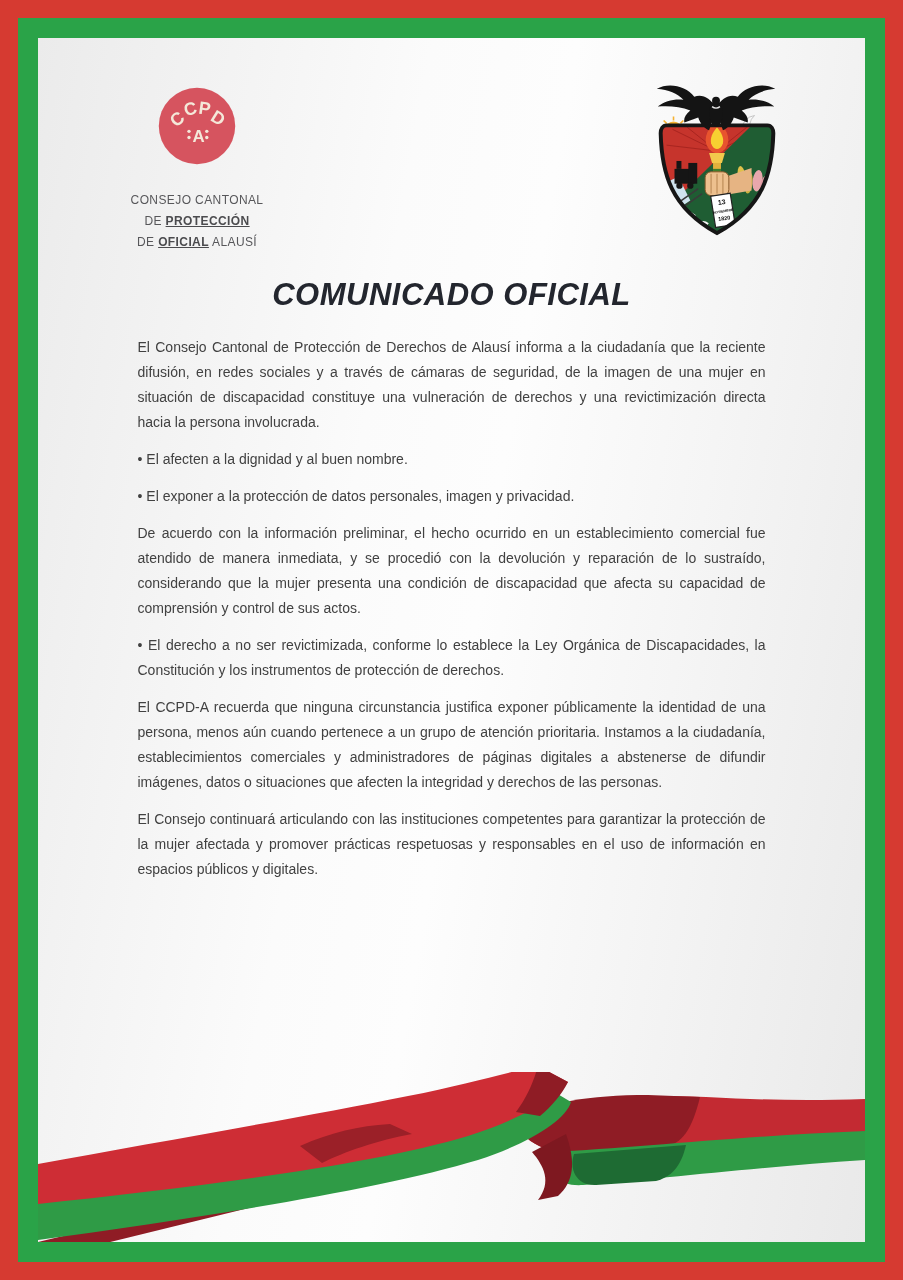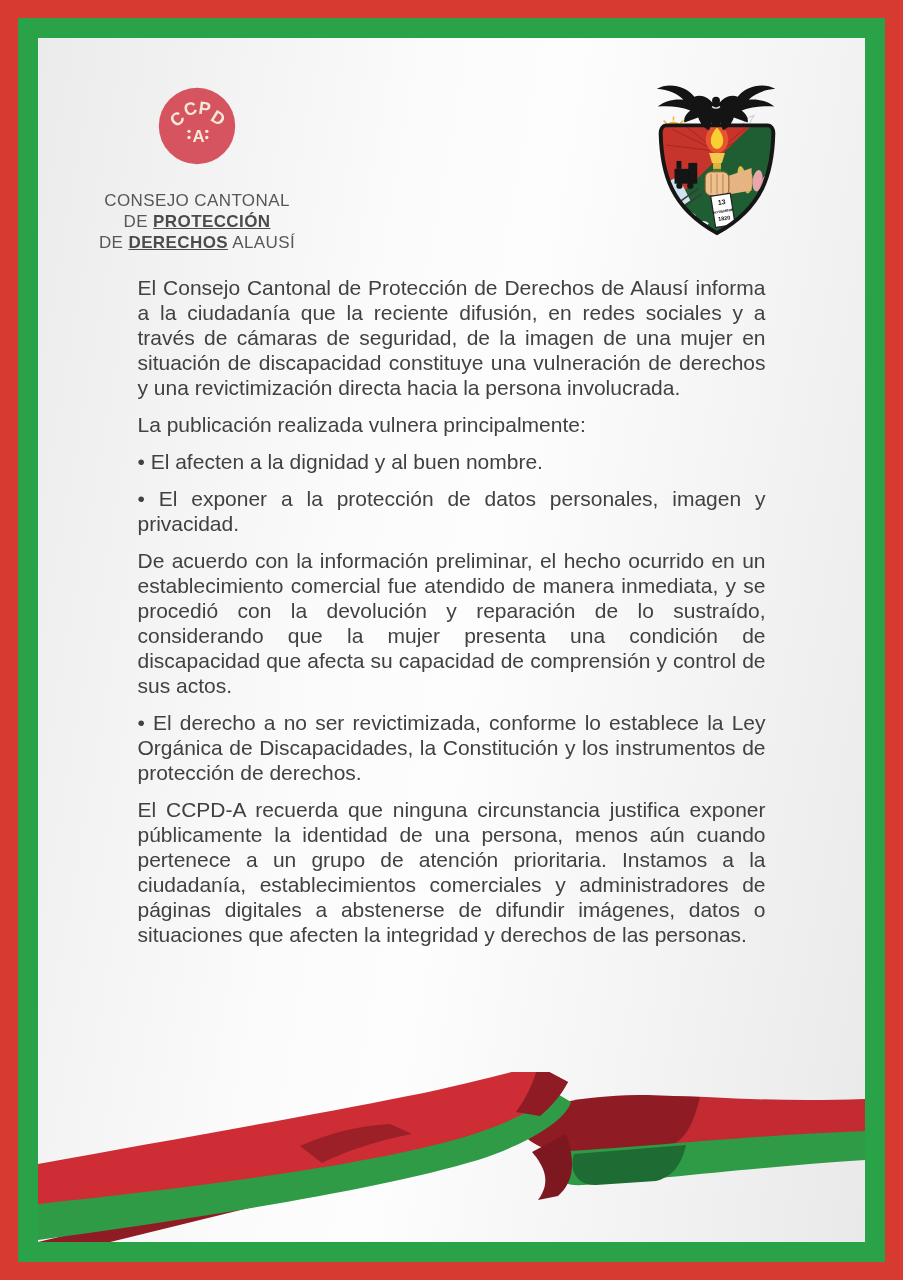--- a/index.html
+++ b/index.html
@@ -27,21 +27,21 @@
   .header {
     display: flex;
     justify-content: space-between;
     align-items: flex-start;
     padding: 36px 82px 0 44px;
   }
   .org-block { width: 230px; text-align: center; margin-top: 12px; }
   .logo-svg { width: 80px; height: 80px; display: block; margin: 0 auto 24px; }
   .org-name {
     color: #57575a;
-    font-size: 17px;
+    font-size: 12px;
     line-height: 21px;
     letter-spacing: 0.4px;
   }
   .org-name b { color: #4b4b4e; text-decoration: underline; }
   .escudo-svg { width: 132px; height: 168px; display: block; }
 
   
   .title {
     text-align: center;
     font-size: 31px;
@@ -50,21 +50,21 @@
     letter-spacing: 0.5px;
     color: #23262e;
     margin-top: 24px;
   }
 
   
   .doc-body {
     width: 628px;
     margin: 22px auto 0;
     color: #414141;
-    font-size: 21px;
+    font-size: 14px;
     line-height: 25px;
     text-align: justify;
   }
   .doc-body p { margin-bottom: 12px; }
 
   
   .ribbon-wrap {
     position: absolute;
     left: 0; right: 0; bottom: 0;
     height: 170px;
@@ -94,21 +94,21 @@
             <g fill="#f4e8d9">
               <circle cx="36" cy="51" r="1.9"></circle>
               <circle cx="36" cy="58" r="1.9"></circle>
               <circle cx="56" cy="51" r="1.9"></circle>
               <circle cx="56" cy="58" r="1.9"></circle>
             </g>
           </svg>
           <div class="org-name">
             <div>CONSEJO CANTONAL</div>
             <div><span>DE </span><b>PROTECCIÓN</b></div>
-            <div><span>DE </span><b>DERECHOS</b><span> ALAUSÍ</span></div>
+            <div><span>DE </span><b>OFICIAL</b><span> ALAUSÍ</span></div>
           </div>
         </div>
 
         <svg class="escudo-svg" viewBox="0 0 130 170">
           <defs>
             <clipPath id="shieldClip">
               <path d="M14,52 L116,52 C120,52 122,56 122,60 C121,100 112,135 65,161 C18,135 9,100 8,60 C8,56 10,52 14,52 Z"></path>
             </clipPath>
           </defs>
 
@@ -195,29 +195,30 @@
 
           <g>
             <path d="M64,34 C58,24 50,20 42,23 C34,12 16,8 4,15 C16,16 25,20 31,26 C22,25 12,27 5,33 C16,32 28,33 38,37 C33,41 31,45 32,49 L46,44 C48,50 52,55 57,57 L60,48 C62,52 66,52 68,48 L71,57 C76,55 80,50 82,44 L96,49 C97,45 95,41 90,37 C100,33 112,32 123,33 C116,27 106,25 97,26 C103,20 112,16 124,15 C112,8 94,12 86,23 C78,20 70,24 64,34 Z" fill="#141414"></path>
             <ellipse cx="64" cy="40" rx="7" ry="13" fill="#141414"></ellipse>
             <circle cx="64" cy="27" r="4" fill="#141414"></circle>
             <path d="M60,33 q4,3 8,0" stroke="#e9e9e9" stroke-width="1.4" fill="none"></path>
           </g>
         </svg>
       </div>
 
+      <h1 class="title">COMUNICADO OFICIAL</h1>
 
       <div class="doc-body">
         <p>El Consejo Cantonal de Protección de Derechos de Alausí informa a la ciudadanía que la reciente difusión, en redes sociales y a través de cámaras de seguridad, de la imagen de una mujer en situación de discapacidad constituye una vulneración de derechos y una revictimización directa hacia la persona involucrada.</p>
-        <p>La publicación realizada vulnera principalmente:</p>
         <p>• El afecten a la dignidad y al buen nombre.</p>
         <p>• El exponer a la protección de datos personales, imagen y privacidad.</p>
         <p>De acuerdo con la información preliminar, el hecho ocurrido en un establecimiento comercial fue atendido de manera inmediata, y se procedió con la devolución y reparación de lo sustraído, considerando que la mujer presenta una condición de discapacidad que afecta su capacidad de comprensión y control de sus actos.</p>
         <p>• El derecho a no ser revictimizada, conforme lo establece la Ley Orgánica de Discapacidades, la Constitución y los instrumentos de protección de derechos.</p>
         <p>El CCPD-A recuerda que ninguna circunstancia justifica exponer públicamente la identidad de una persona, menos aún cuando pertenece a un grupo de atención prioritaria. Instamos a la ciudadanía, establecimientos comerciales y administradores de páginas digitales a abstenerse de difundir imágenes, datos o situaciones que afecten la integridad y derechos de las personas.</p>
+        <p>El Consejo continuará articulando con las instituciones competentes para garantizar la protección de la mujer afectada y promover prácticas respetuosas y responsables en el uso de información en espacios públicos y digitales.</p>
       </div>
 
       <div class="ribbon-wrap">
         <svg viewBox="0 0 827 170" preserveAspectRatio="none">
 
           <polygon points="0,170 225,116 252,126 60,173 0,182" fill="#8f1c25"></polygon>
 
           <path d="M478,48 C540,28 610,22 668,25 C725,28 770,29 827,27 L827,66 C750,72 660,78 560,83 C515,85 483,72 478,48 Z" fill="#c32a32"></path>
           <path d="M478,48 C510,30 550,23 610,23 L662,25 C654,58 644,72 626,75 L560,83 C515,85 483,72 478,48 Z" fill="#8f1c25"></path>
 

